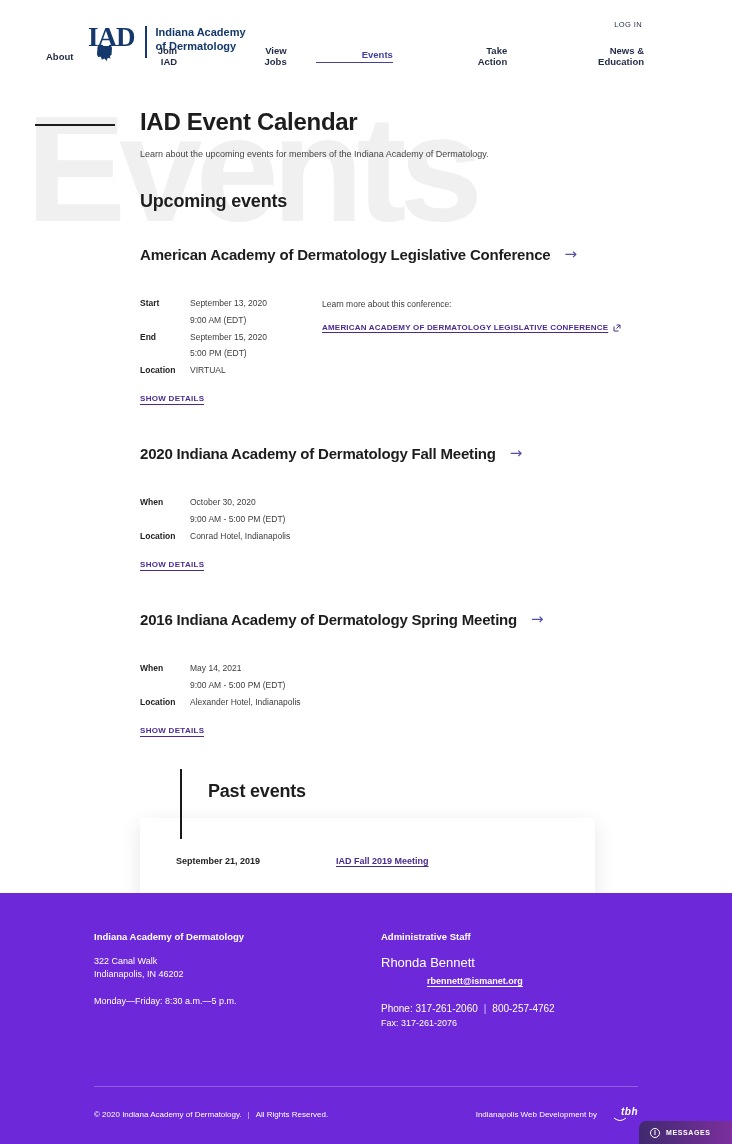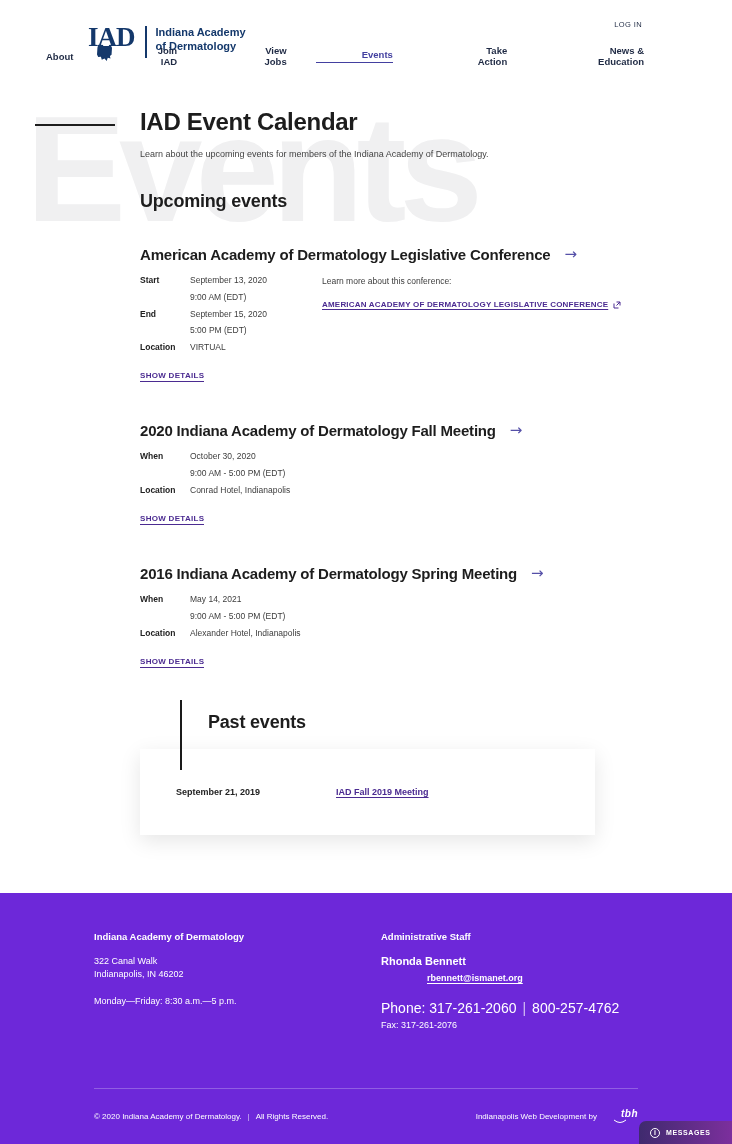--- a/index.html
+++ b/index.html
@@ -51,21 +51,21 @@
 
   .section-heading { font-size:18px; font-weight:700; color:#1d1d1d; letter-spacing:-.2px; }
   .upcoming-heading { margin-top:32px; }
 
   .event { margin-top:34px; }
   .event + .event { margin-top:40px; }
   .event-title-row { display:flex; align-items:center; gap:14px; cursor:pointer; }
   .event-title { font-size:15px; font-weight:700; color:#1d1d1d; letter-spacing:-.2px; }
   .event-arrow { color:#5550a8; font-size:15px; line-height:1; font-family:"DejaVu Sans", sans-serif; }
 
-  .event-body { display:flex; margin-top:12px; }
+  .event-body { display:flex; margin-top:35px; }
   .detail-table { width:182px; flex:0 0 182px; }
   .detail-row { display:flex; height:16.8px; align-items:flex-start; }
   .detail-label { width:50px; flex:0 0 50px; font-size:8.5px; font-weight:700; color:#222; }
   .detail-value { font-size:8.5px; color:#3c3c3c; }
 
   .event-aside { padding-top:1px; }
   .aside-text { font-size:8.5px; color:#3c3c3c; }
   .aside-link-row { margin-top:14px; display:flex; align-items:center; gap:5px; cursor:pointer; }
   .aside-link {
     font-size:8px; font-weight:700; color:#4b2b91; letter-spacing:.2px;
@@ -100,26 +100,26 @@
   .footer {
     position:absolute; left:0; right:0; top:893px; bottom:0;
     background:#6d28d9; color:#fff; padding:38px 94px 0 94px; z-index:4;
   }
   .footer-cols { display:flex; }
   .footer-col-left { width:287px; flex:0 0 287px; }
   .footer-col-right { flex:1; }
   .footer-heading { font-size:9.5px; font-weight:700; margin-bottom:13px; }
   .footer-text { font-size:9px; line-height:1.45; }
   .footer-hours { margin-top:15px; font-size:9px; }
-  .footer-person { font-size:11px; font-weight:700; }
+  .footer-person { font-size:13px; font-weight:400; }
   .footer-email {
     display:inline-block; font-size:9px; font-weight:700; color:#fff;
     text-decoration:underline; text-underline-offset:2px; margin-top:2px; cursor:pointer;
   }
-  .footer-phones { margin-top:15px; font-size:14px; }
+  .footer-phones { margin-top:15px; font-size:10px; }
   .footer-sep { opacity:.7; padding:0 6px; }
   .footer-fax { margin-top:4px; font-size:9px; }
   .footer-divider { margin-top:58px; border-top:1px solid rgba(255,255,255,0.25); }
   .footer-bottom { display:flex; justify-content:space-between; align-items:center; padding-top:20px; font-size:8px; }
   .footer-credit { display:flex; align-items:center; gap:5px; }
   .tbh-logo { display:inline-flex; flex-direction:column; align-items:center; line-height:1; cursor:pointer; }
   .tbh-text { font-size:10px; font-weight:700; font-style:italic; letter-spacing:.5px;padding-left:19px; }
 
   
   .messages-btn {

